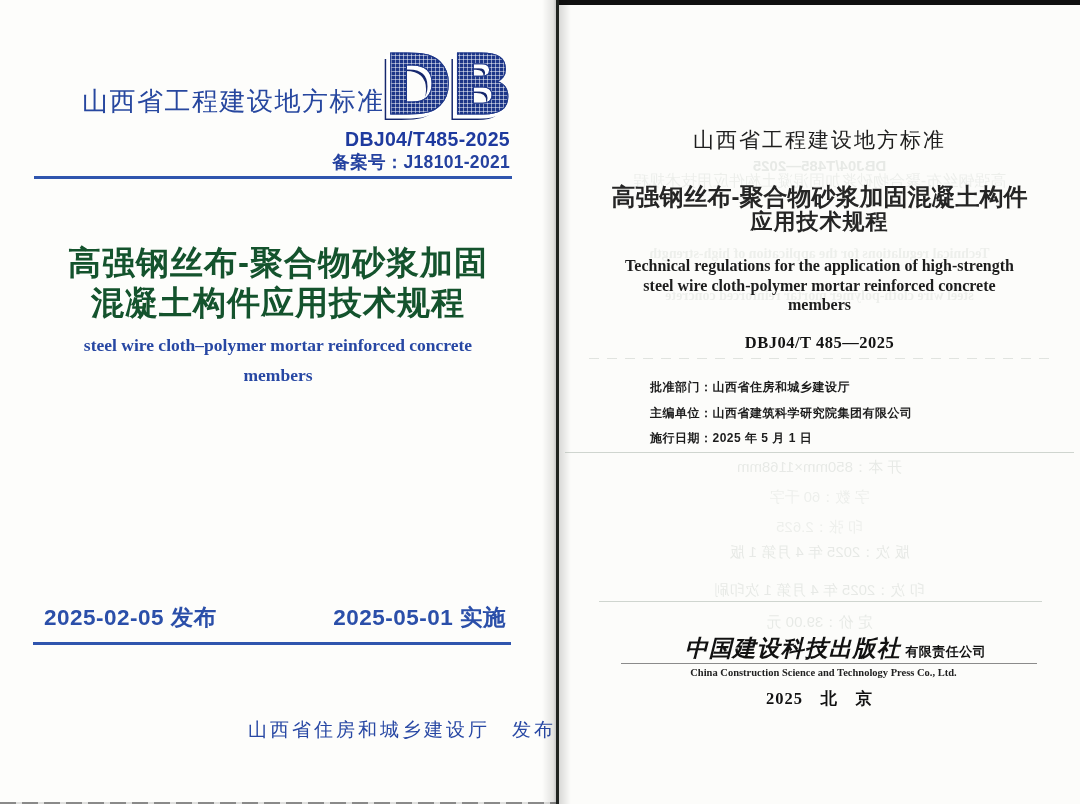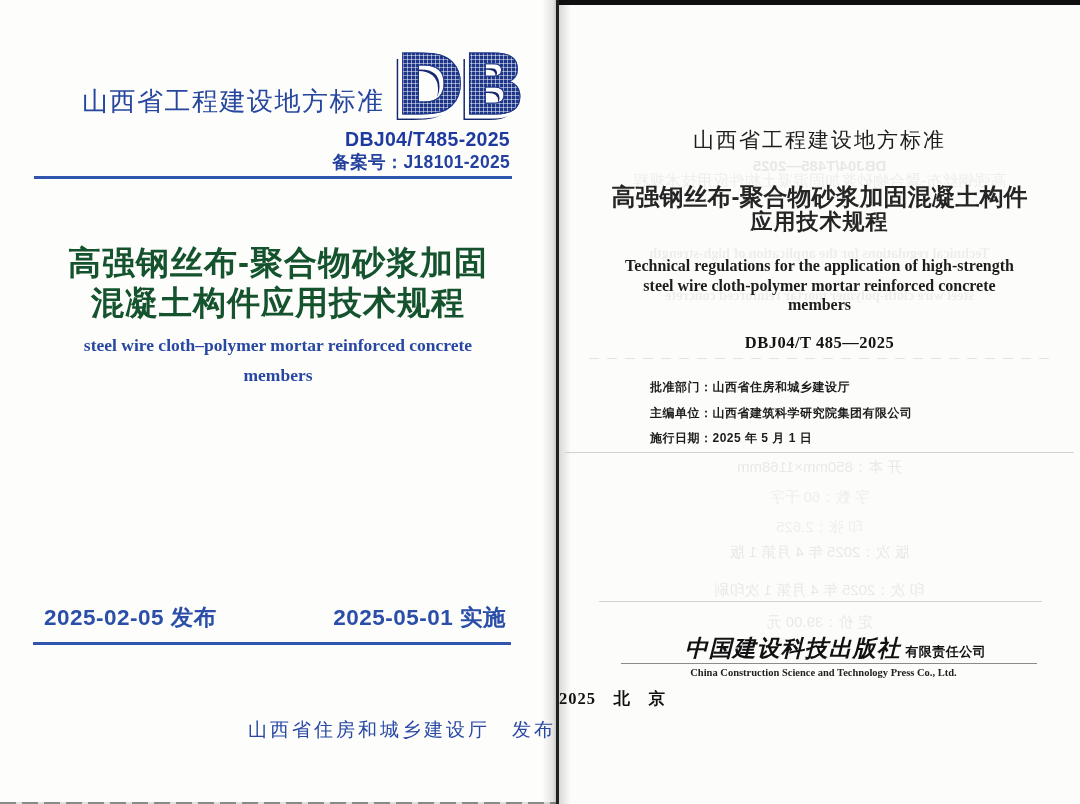--- a/index.html
+++ b/index.html
@@ -7,21 +7,21 @@
          font-family:"Liberation Sans",sans-serif;}
   
   .page-left{position:absolute;left:0;top:0;width:556px;height:804px;background:#fdfdfb;}
   .page-left .edge-shadow{position:absolute;right:0;top:0;width:14px;height:100%;
       background:linear-gradient(to right,rgba(0,0,0,0) 0%,rgba(0,0,0,.10) 80%,rgba(0,0,0,.22) 100%);}
   .page-left .edge-bottom{position:absolute;left:0;bottom:0;width:100%;height:2px;opacity:.65;
       background:repeating-linear-gradient(90deg,#4c4c4c 0 16px,rgba(76,76,76,.25) 16px 22px);}
   .cover-type{position:absolute;left:82px;top:84px;font-size:26px;letter-spacing:1.5px;
       font-weight:500;color:#27479f;}
   
-  .db{position:absolute;left:383px;top:42px;width:134px;height:86px;margin-left:12px;}
+  .db{position:absolute;left:383px;top:42px;width:134px;height:86px;}
   .db span{position:absolute;font-family:"DejaVu Sans","Liberation Sans",sans-serif;
       font-weight:900;font-size:84px;line-height:86px;letter-spacing:-3px;}
   .db .db-back{left:-6px;top:6px;color:#16286e;}
   .db .db-mid{left:-3px;top:3px;color:#ffffff;-webkit-text-stroke:3px #ffffff;}
   .db .db-front{left:0;top:0;color:transparent;
       background:
         repeating-linear-gradient(90deg,rgba(255,255,255,.5) 0 1px,rgba(255,255,255,0) 1px 4px),
         repeating-linear-gradient(0deg,rgba(255,255,255,.5) 0 1px,rgba(255,255,255,0) 1px 4px),
         linear-gradient(#1d3688,#1d3688);
       -webkit-background-clip:text;background-clip:text;-webkit-text-stroke:1px #1d3688;}
@@ -63,21 +63,21 @@
       letter-spacing:.5px;}
   .tp-info{position:absolute;left:91px;top:375px;font-size:12px;font-weight:600;
       line-height:25.5px;color:#1c1c1c;letter-spacing:.5px;}
   .press-zh{position:absolute;left:0;top:633px;width:100%;text-align:center;color:#111;}
   .press-zh .cal{font-family:"Liberation Serif",serif;font-style:italic;font-weight:bold;
       font-size:23px;letter-spacing:1px;margin-left:32px;}
   .press-zh .suffix{font-size:13px;font-weight:600;font-style:normal;letter-spacing:.5px;}
   .press-rule{position:absolute;left:62px;top:663px;width:416px;height:1px;background:#8b8b8b;}
   .press-en{position:absolute;left:4px;top:667px;width:100%;text-align:center;
       font-family:"Liberation Serif",serif;font-weight:bold;font-size:10.5px;color:#222;}
-  .year-city{position:absolute;left:0;top:688px;width:100%;
+  .year-city{position:absolute;left:0;top:688px;width:100%;text-align:center;
       font-family:"Liberation Serif",serif;font-weight:bold;font-size:16.5px;color:#111;
       letter-spacing:1px;}
   
   .ghost{position:absolute;left:0;width:100%;text-align:center;color:#5f7264;
       transform:scaleX(-1);filter:blur(.6px);pointer-events:none;}
   .g-faint{opacity:.13;} .g-fainter{opacity:.09;}
   .ghost-rule{position:absolute;height:1px;background:#9aa69c;opacity:.45;pointer-events:none;}
   .gr1{left:6px;right:6px;top:452px;}
   .gr2{left:40px;right:38px;top:601px;}
   .gr-dash{left:30px;right:30px;top:358px;opacity:.25;
@@ -91,21 +91,21 @@
   <div class="page-left">
     <div class="cover-type">山西省工程建设地方标准</div>
 
     <div class="db">
       <span class="db-back">DB</span>
       <span class="db-mid">DB</span>
       <span class="db-front">DB</span>
     </div>
 
     <div class="std-no">DBJ04/T485-2025</div>
-    <div class="record-no">备案号：J18101-2025</div>
+    <div class="record-no">备案号：J18101-2021</div>
 
     <div class="rule-blue rule1"></div>
 
     <div class="cover-title">
       <div>高强钢丝布-聚合物砂浆加固</div>
       <div>混凝土构件应用技术规程</div>
     </div>
 
     <div class="cover-title-en">
       <div>steel wire cloth–polymer mortar reinforced concrete</div>

